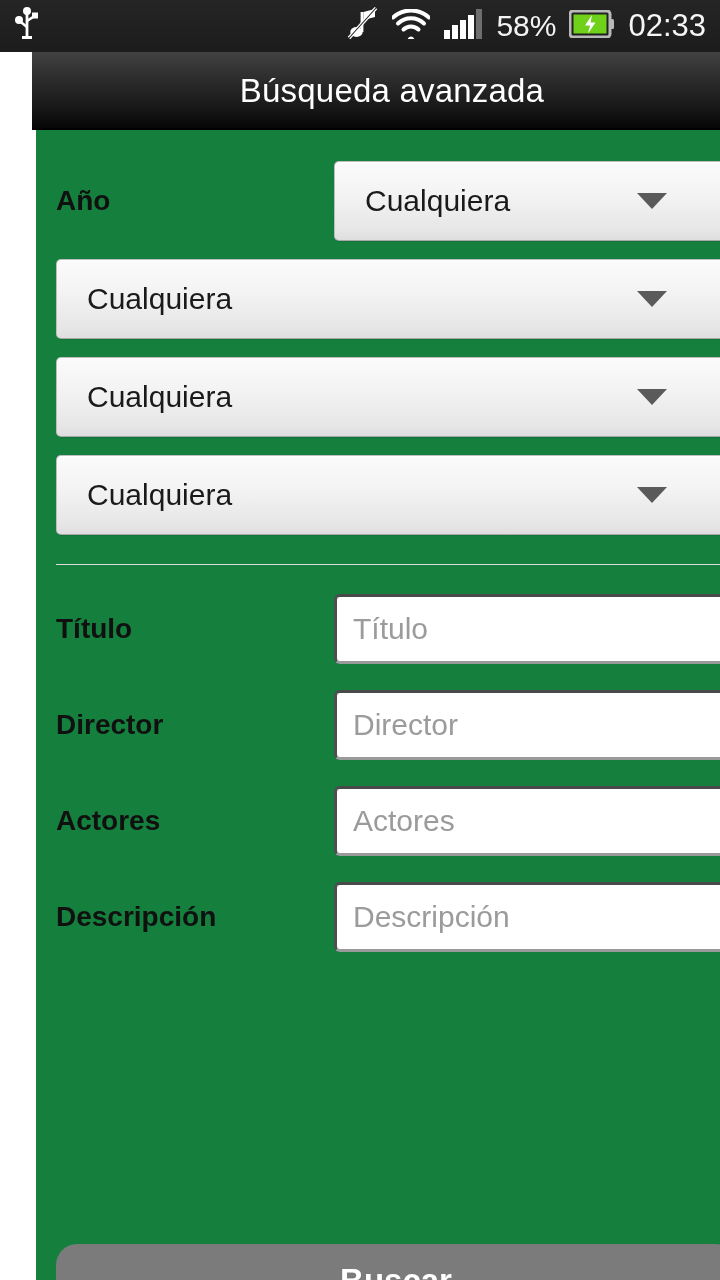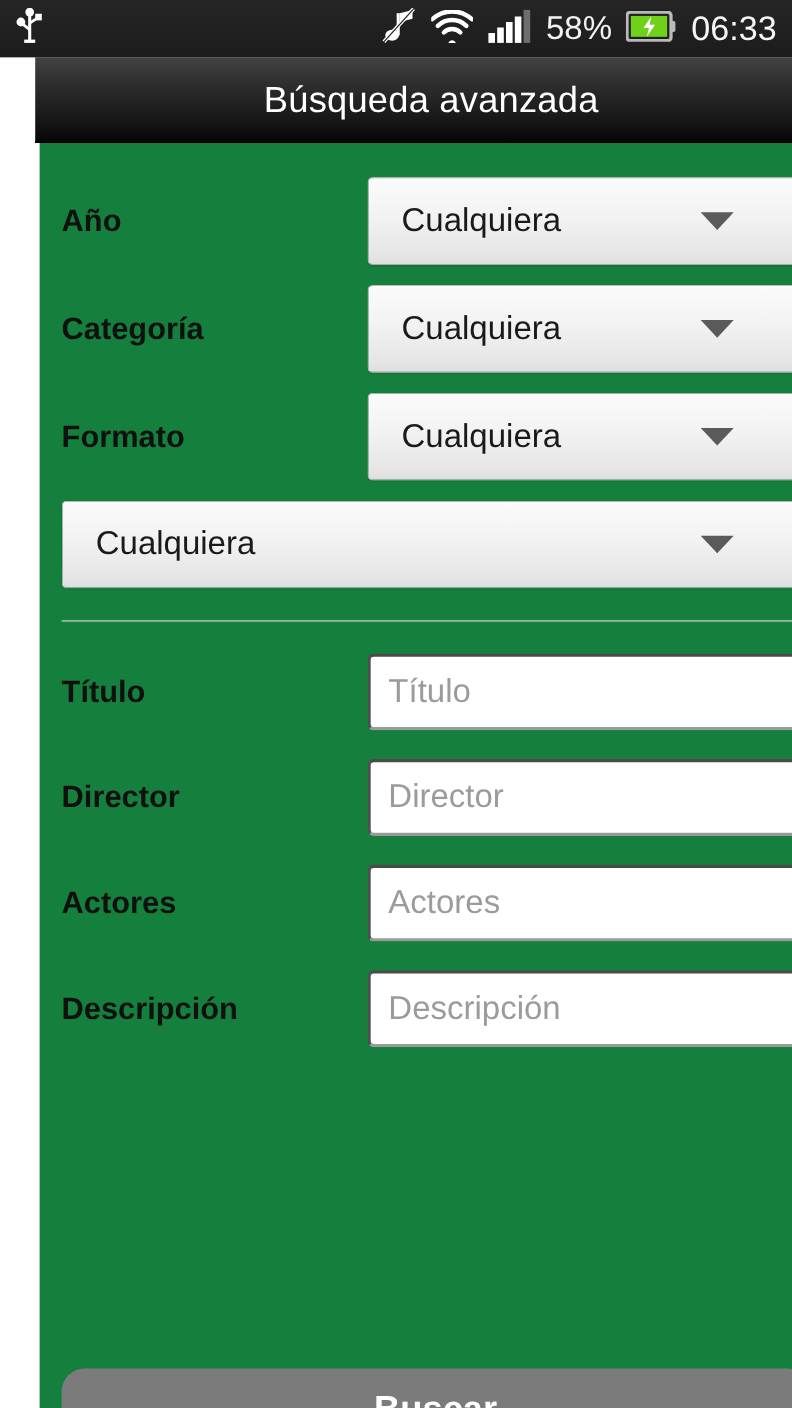--- a/index.html
+++ b/index.html
@@ -256,61 +256,59 @@
 
       <span class="sb-icon">
         <svg width="46" height="28" viewBox="0 0 46 28">
           <rect x="1" y="1" width="40" height="26" rx="3" fill="none" stroke="#b9b9b9" stroke-width="3"></rect>
           <rect x="41" y="9" width="4" height="10" rx="1.5" fill="#b9b9b9"></rect>
           <rect x="4.5" y="4.5" width="33" height="19" fill="#6fd11a"></rect>
           <path d="M23 5 L16 15.5 L21 15.5 L19 23.5 L26.5 12.5 L21.5 12.5 Z" fill="#ffffff"></path>
         </svg>
       </span>
 
-      <span class="clock">06:33</span>
+      <span class="clock">02:33</span>
     </div>
   </div>
 
   <div class="title-bar">
     <span class="title-text">Búsqueda avanzada</span>
   </div>
 
   <div class="content">
 
     <div class="form-row row-spinner">
       <span class="row-label">Año</span>
       <div class="spinner">
         <span class="spinner-value">Cualquiera</span>
         <span class="spinner-arrow"></span>
       </div>
     </div>
 
     <div class="form-row row-spinner">
-      <span class="row-label">Categoría</span>
-      <div class="spinner">
-        <span class="spinner-value">Cualquiera</span>
-        <span class="spinner-arrow"></span>
-      </div>
-    </div>
-
-    <div class="form-row row-spinner">
-      <span class="row-label">Formato</span>
       <div class="spinner">
         <span class="spinner-value">Cualquiera</span>
         <span class="spinner-arrow"></span>
       </div>
     </div>
 
     <div class="form-row row-spinner">
       <div class="spinner">
         <span class="spinner-value">Cualquiera</span>
         <span class="spinner-arrow"></span>
       </div>
     </div>
 
+    <div class="form-row row-spinner">
+      <div class="spinner">
+        <span class="spinner-value">Cualquiera</span>
+        <span class="spinner-arrow"></span>
+      </div>
+    </div>
+
     <div class="divider"></div>
 
     <div class="form-row row-input">
       <span class="row-label">Título</span>
       <div class="textfield">
         <span class="textfield-placeholder">Título</span>
       </div>
     </div>
 
     <div class="form-row row-input">

